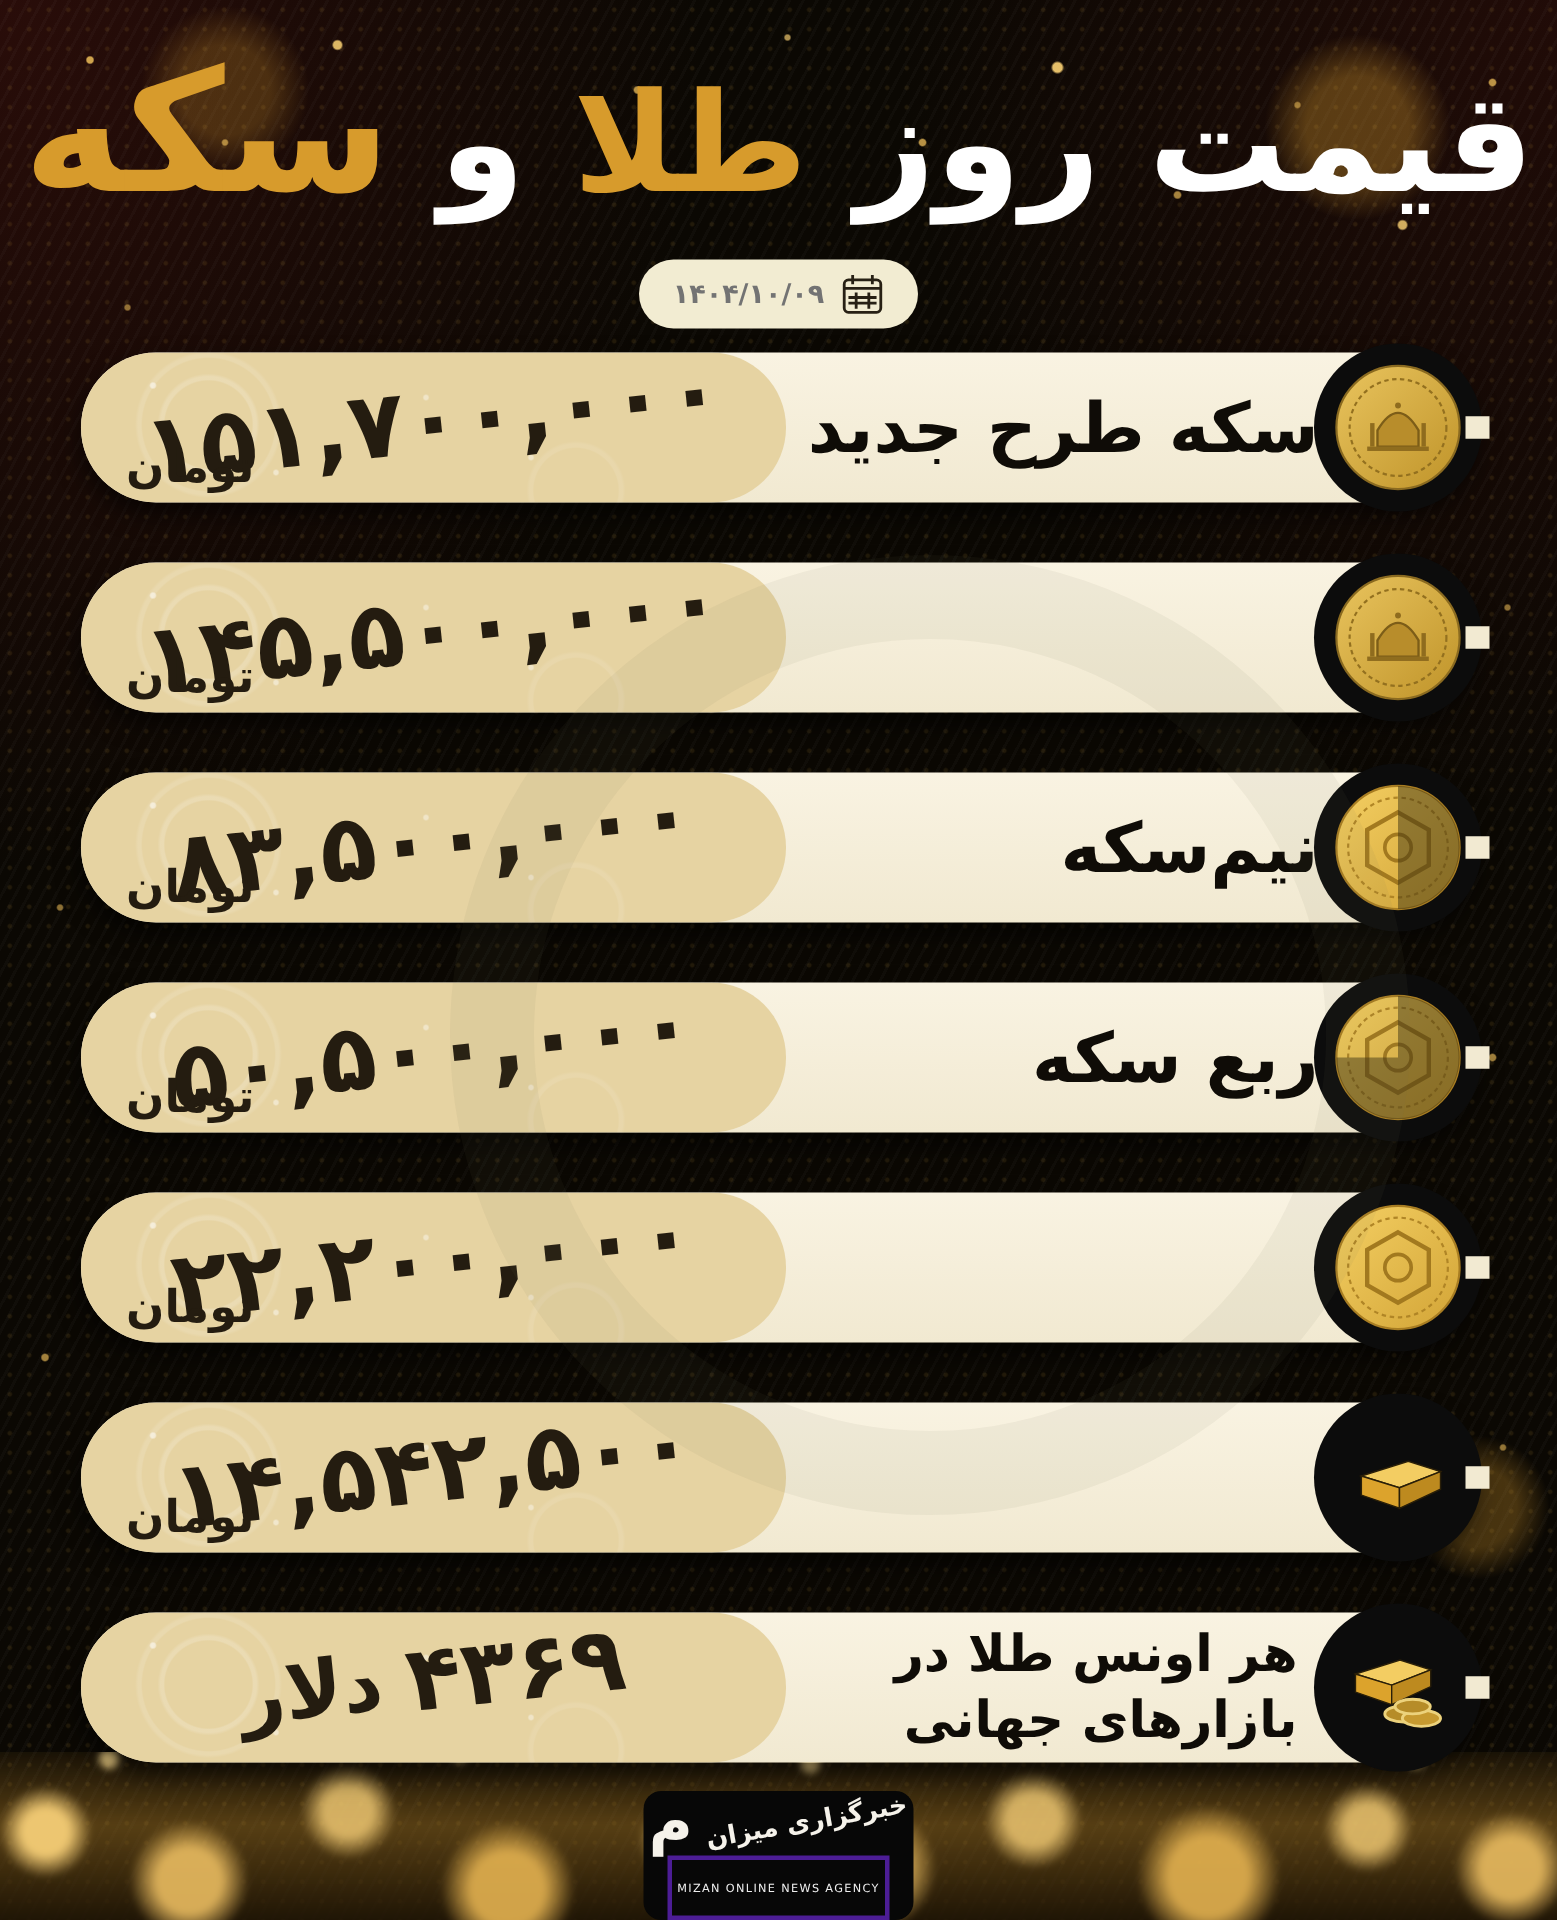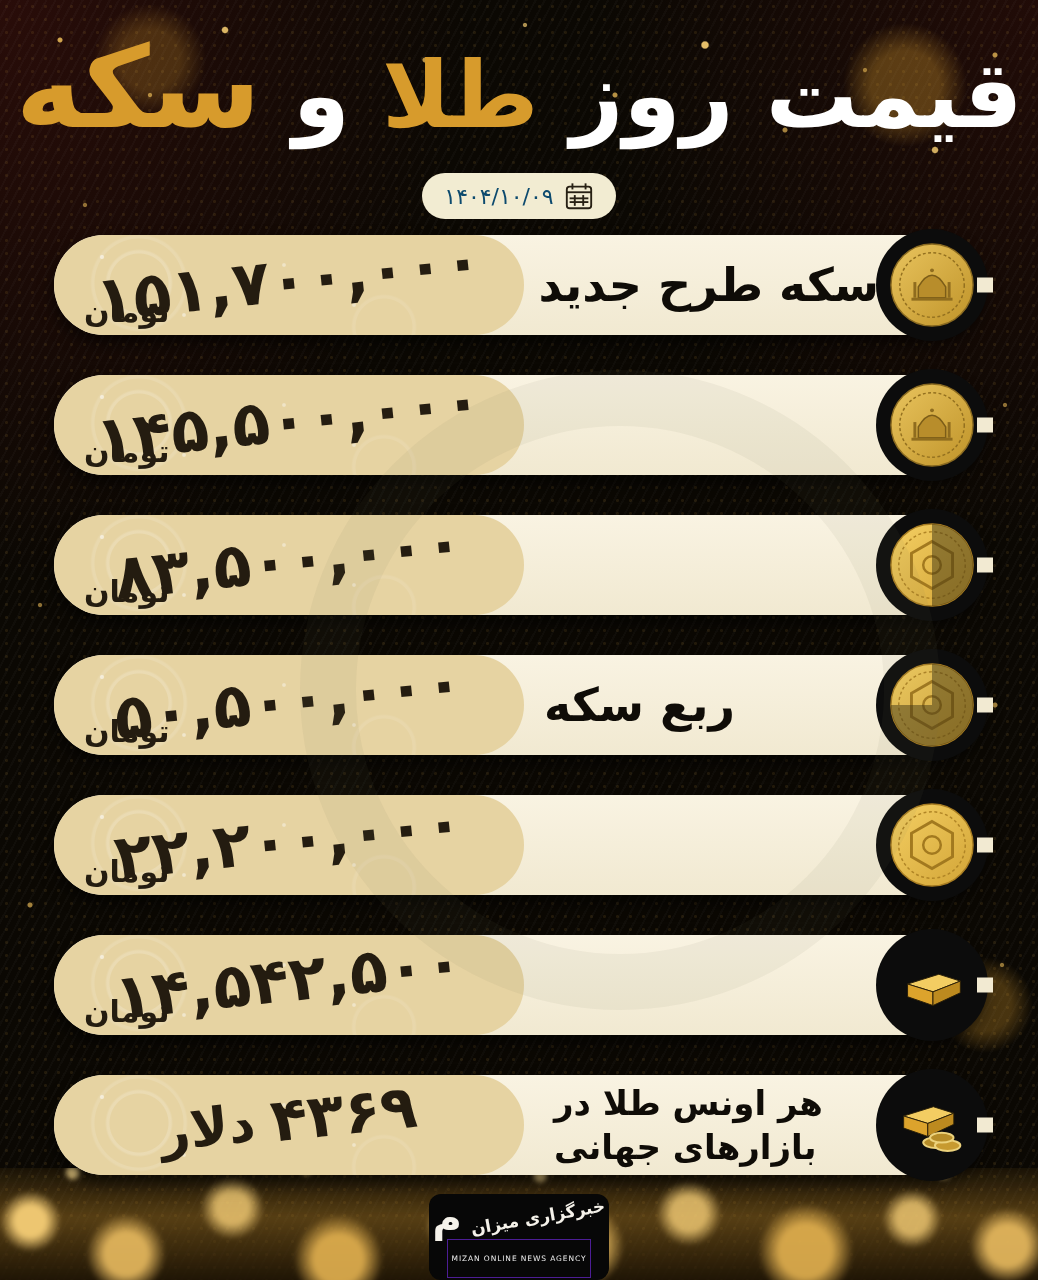--- a/index.html
+++ b/index.html
@@ -49,21 +49,21 @@
 
   
   .header { position:relative; z-index:3; padding-top:14px; text-align:center; }
   .title { direction:rtl; font-weight:bold; font-size:92px; line-height:1.32; color:#ffffff;
     letter-spacing:1px; white-space:nowrap; }
   .title .t-gold { color:#d79b2c; }
   .title .t-big { font-size:113px; }
   .date-pill { direction:rtl; display:flex; align-items:center; gap:10px; width:max-content;
     margin:10px auto 0; background:#f2ecd2; border-radius:24px; padding:7px 22px; height:46px; }
   .date-pill .cal { width:30px; height:30px; flex:0 0 auto; }
-  .date-text { font-size:22px; font-weight:normal; color:#0c4a6e; letter-spacing:1px; }
+  .date-text { font-size:18px; font-weight:bold; color:#737373; letter-spacing:1px; }
 
   
   .rows { position:relative; z-index:4; margin-top:16px; display:grid; row-gap:40px; justify-items:center; }
   .row { position:relative; width:930px; height:100px; background:linear-gradient(180deg,#f9f3e2,#f1e9d1);
     border-radius:52px; box-shadow:0 8px 16px rgba(0,0,0,0.6); }
 
   .price-zone { position:absolute; left:0; top:0; width:470px; height:100%; border-radius:52px;
     background-color:#e6d3a2;
     background-image:
       radial-gradient(circle at 85px 48px,  transparent 29px, rgba(255,255,255,.18) 30px 32px, transparent 34px),
@@ -73,32 +73,32 @@
       radial-gradient(circle at 130px 80px, rgba(255,255,255,.45) 0 1.3px, transparent 2.4px),
       radial-gradient(circle at 230px 30px, rgba(255,255,255,.4) 0 1.3px, transparent 2.4px),
       radial-gradient(circle at 300px 70px, rgba(255,255,255,.4) 0 1.3px, transparent 2.4px);
   }
   .price-value { position:absolute; inset:0; display:flex; align-items:center; justify-content:center;
     padding-bottom:12px; font-size:62px; font-weight:bold; color:#241c10; letter-spacing:2px;
     transform:rotate(-6deg); }
   .price-unit { position:absolute; left:30px; bottom:6px; font-size:30px; font-weight:bold; color:#241c10; }
 
   .row-label { position:absolute; left:490px; right:105px; top:50%; transform:translateY(-50%);
-    direction:rtl; text-align:left; font-size:46px; font-weight:bold; color:#0f0c07; white-space:nowrap; }
+    direction:rtl; text-align:right; font-size:46px; font-weight:bold; color:#0f0c07; white-space:nowrap; }
 
   .coin-disc { position:absolute; right:-4px; top:50%; transform:translateY(-50%);
     width:112px; height:112px; border-radius:50%; background:#0c0c0c; }
   .coin-disc svg { position:absolute; left:50%; top:50%; transform:translate(-50%,-50%); width:88px; height:88px; }
   .disc-notch { position:absolute; right:-5px; top:50%; transform:translateY(-50%);
     width:16px; height:15px; background:#f2ead2; }
 
   
   .row--dollar .price-value { flex-direction:row; gap:16px; direction:rtl; font-size:60px; }
   .row--dollar .unit-inline { font-size:52px; font-weight:bold; }
-  .row--dollar .row-label { white-space:normal; font-size:34px; line-height:1.3; left:500px; right:130px; }
+  .row--dollar .row-label { white-space:normal; font-size:34px; line-height:1.3; left:500px; right:119px; }
 
   
   .bokeh { position:absolute; left:0; top:1168px; width:1038px; height:112px; overflow:hidden; z-index:2; }
   .bokeh-lights { position:absolute; inset:-12px; filter:blur(2px); background-repeat:no-repeat;
     background-image:
       radial-gradient(circle at 4% 48%,  rgba(246,206,118,.95) 0 15px, rgba(246,206,118,0) 31px),
       radial-gradient(circle at 13% 72%, rgba(234,188,96,.9) 0 21px,  rgba(234,188,96,0) 40px),
       radial-gradient(circle at 23% 38%, rgba(246,206,118,.8) 0 16px, rgba(246,206,118,0) 32px),
       radial-gradient(circle at 33% 76%, rgba(228,178,80,.9) 0 24px,  rgba(228,178,80,0) 45px),
       radial-gradient(circle at 44% 52%, rgba(246,206,118,.75) 0 15px, rgba(246,206,118,0) 30px),
@@ -113,21 +113,21 @@
       radial-gradient(circle at 72% 8%,  rgba(250,218,140,.8) 0 3px,  transparent 8px),
       radial-gradient(circle at 90% 12%, rgba(250,218,140,.9) 0 4px,  transparent 9px),
       linear-gradient(180deg, rgba(30,20,5,0) 0%, rgba(150,108,34,.55) 45%, rgba(22,14,3,.95) 100%);
   }
   .logo-box { position:absolute; left:50%; transform:translateX(-50%); top:1194px;
     width:180px; height:86px; background:#070707; border-radius:12px; z-index:7;
     display:flex; flex-direction:column; align-items:center; justify-content:center; gap:2px; }
   .logo-row { display:flex; align-items:center; gap:8px; direction:ltr; }
   .logo-mark { font-size:40px; font-weight:bold; color:#f5f2ea; line-height:1; }
   .logo-fa { font-size:17px; font-weight:bold; color:#f5f2ea; transform:rotate(-10deg); white-space:nowrap; }
-  .logo-en { font-size:7.5px; letter-spacing:0.9px; color:#eeeeee; border:1px solid #4c1d95;
+  .logo-en { font-size:7.5px; letter-spacing:0.9px; color:#eeeeee; border:3px solid #4c1d95;
     padding:14px 4px; white-space:nowrap; }
 </style>
 </head>
 <body>
 
 <div class="page">
   <div class="bg-hatch"></div>
   <div class="bg-dots"></div>
   <div class="bg-sparkles"></div>
 
@@ -208,20 +208,21 @@
           </svg>
         <span class="disc-notch"></span>
       </div>
     </article>
 
     <article class="row">
       <div class="price-zone">
         <div class="price-value" dir="ltr">۸۳,۵۰۰,۰۰۰</div>
         <div class="price-unit">تومان</div>
       </div>
+      <div class="row-label">نیم‌سکه</div>
       <div class="coin-disc">
         <svg viewBox="0 0 90 90">
           <use href="#emblem-coin"></use>
           <path d="M45 3 A42 42 0 0 1 45 87 Z" fill="rgba(62,52,18,0.5)"></path>
         </svg>
         <span class="disc-notch"></span>
       </div>
     </article>
 
     <article class="row">

